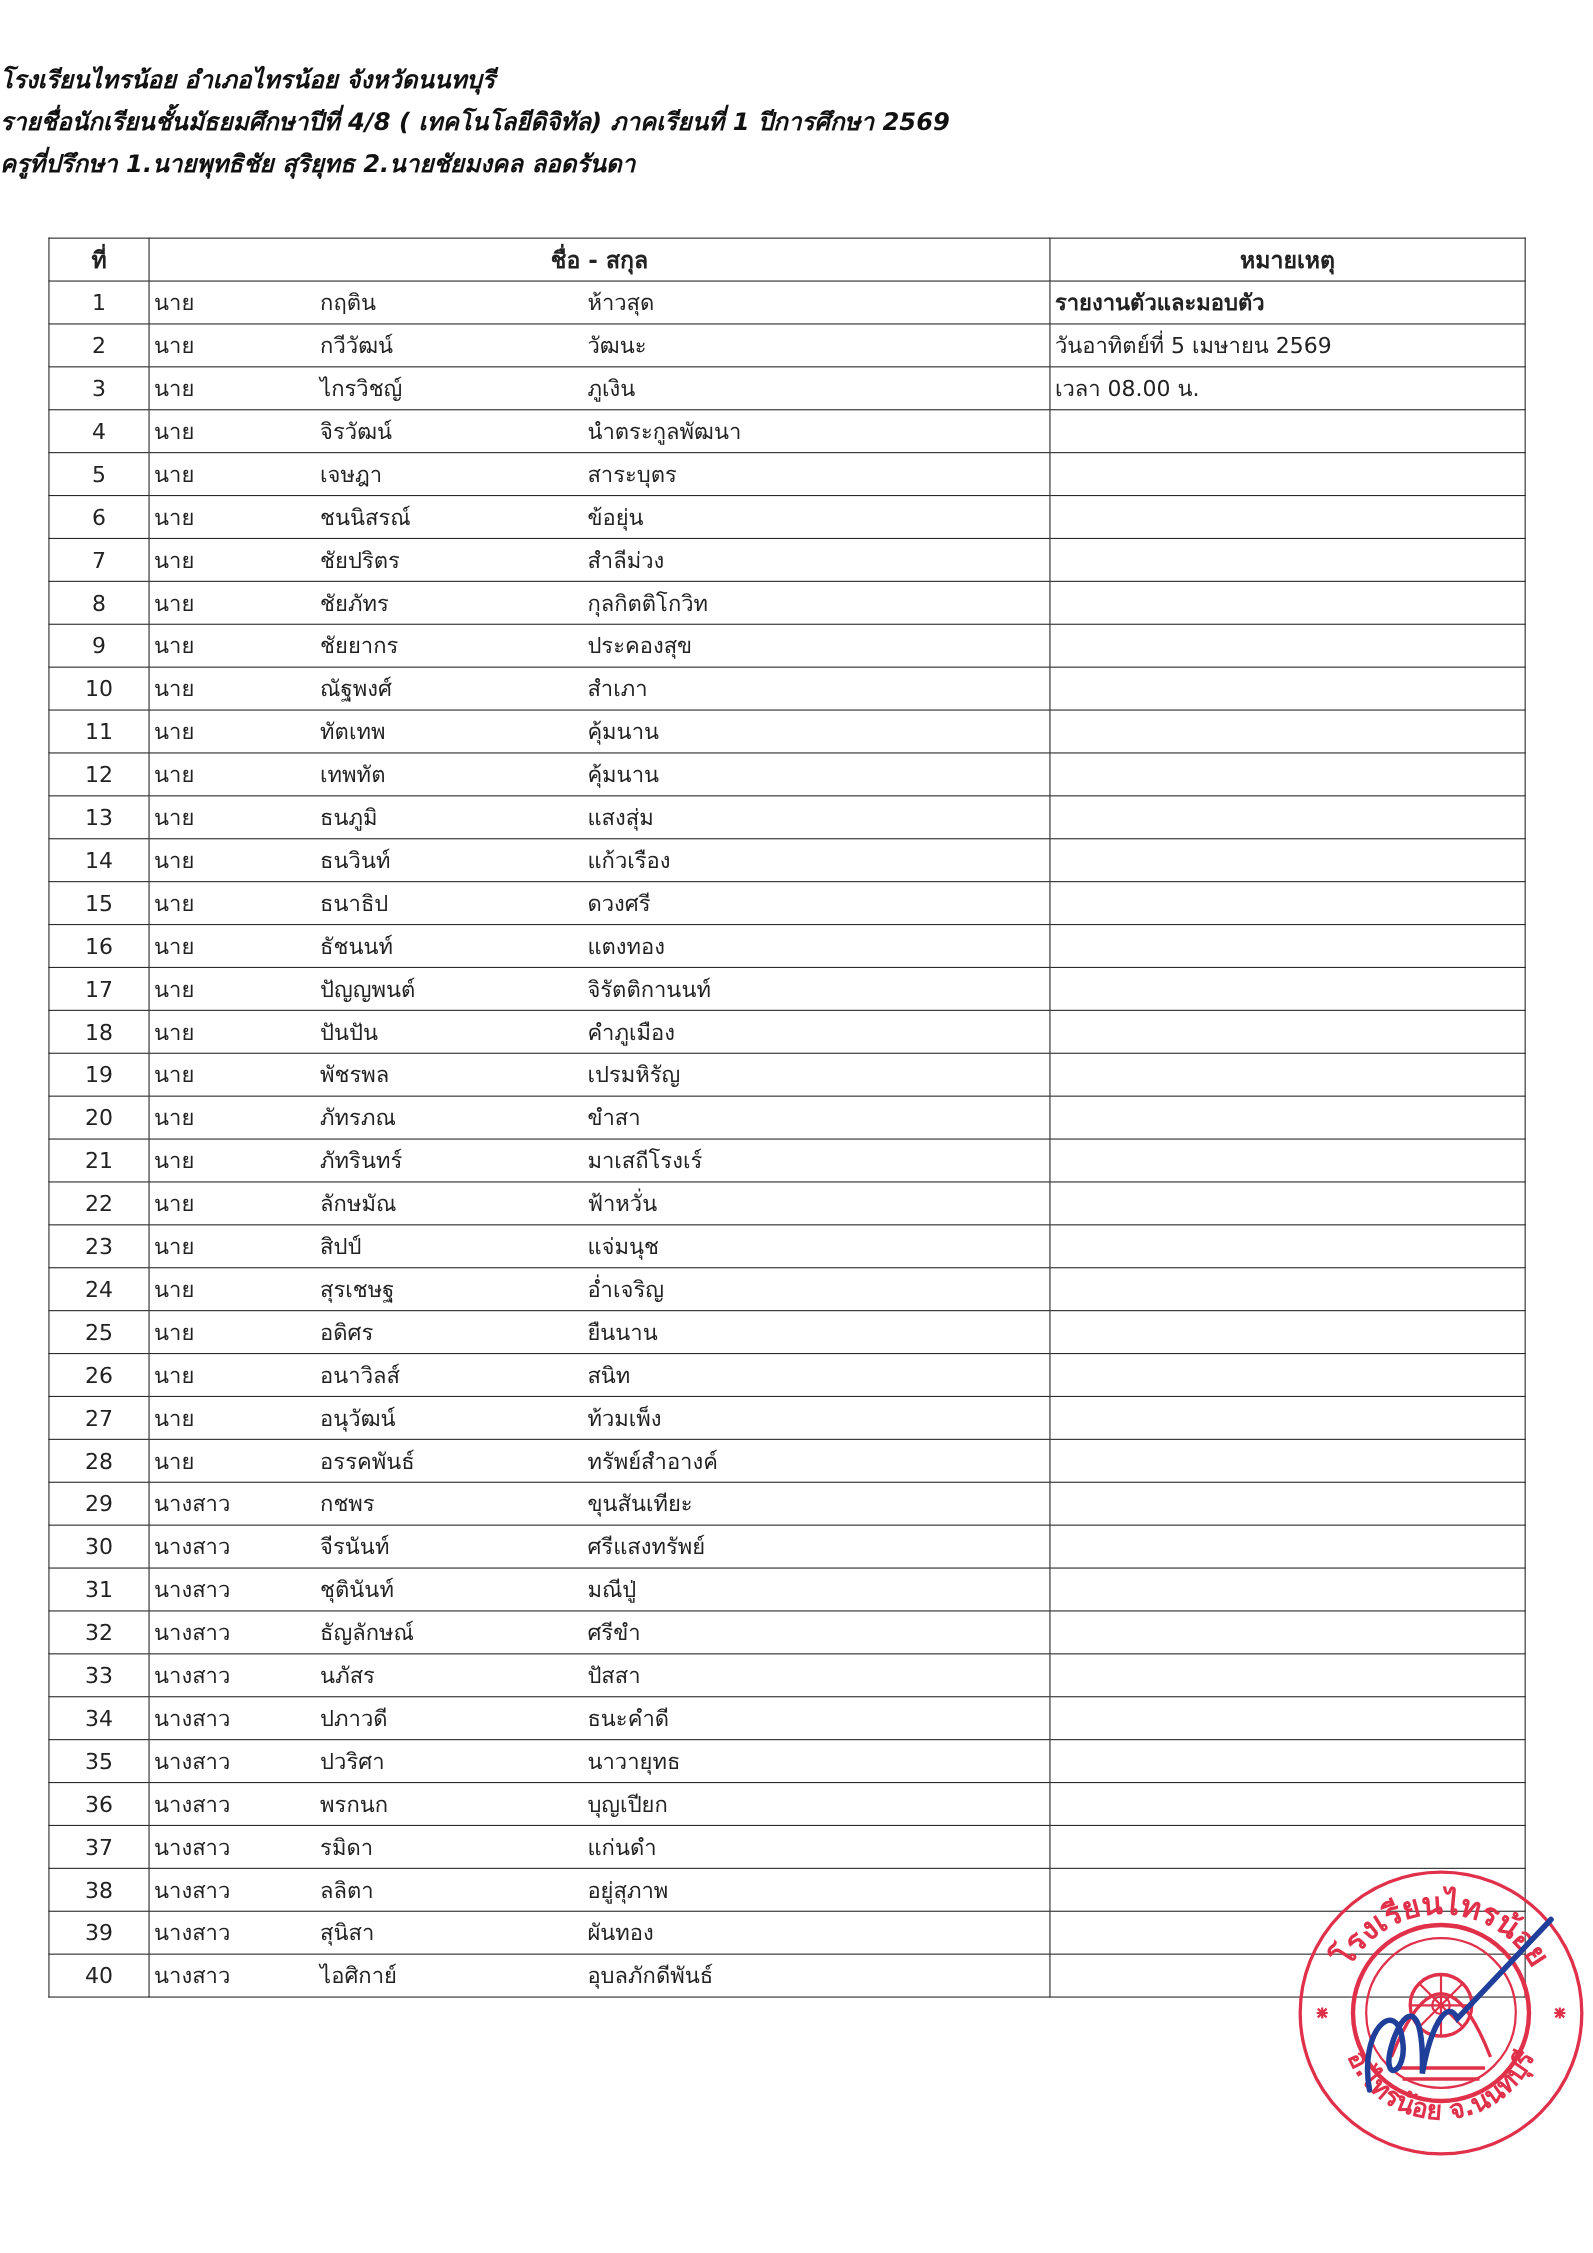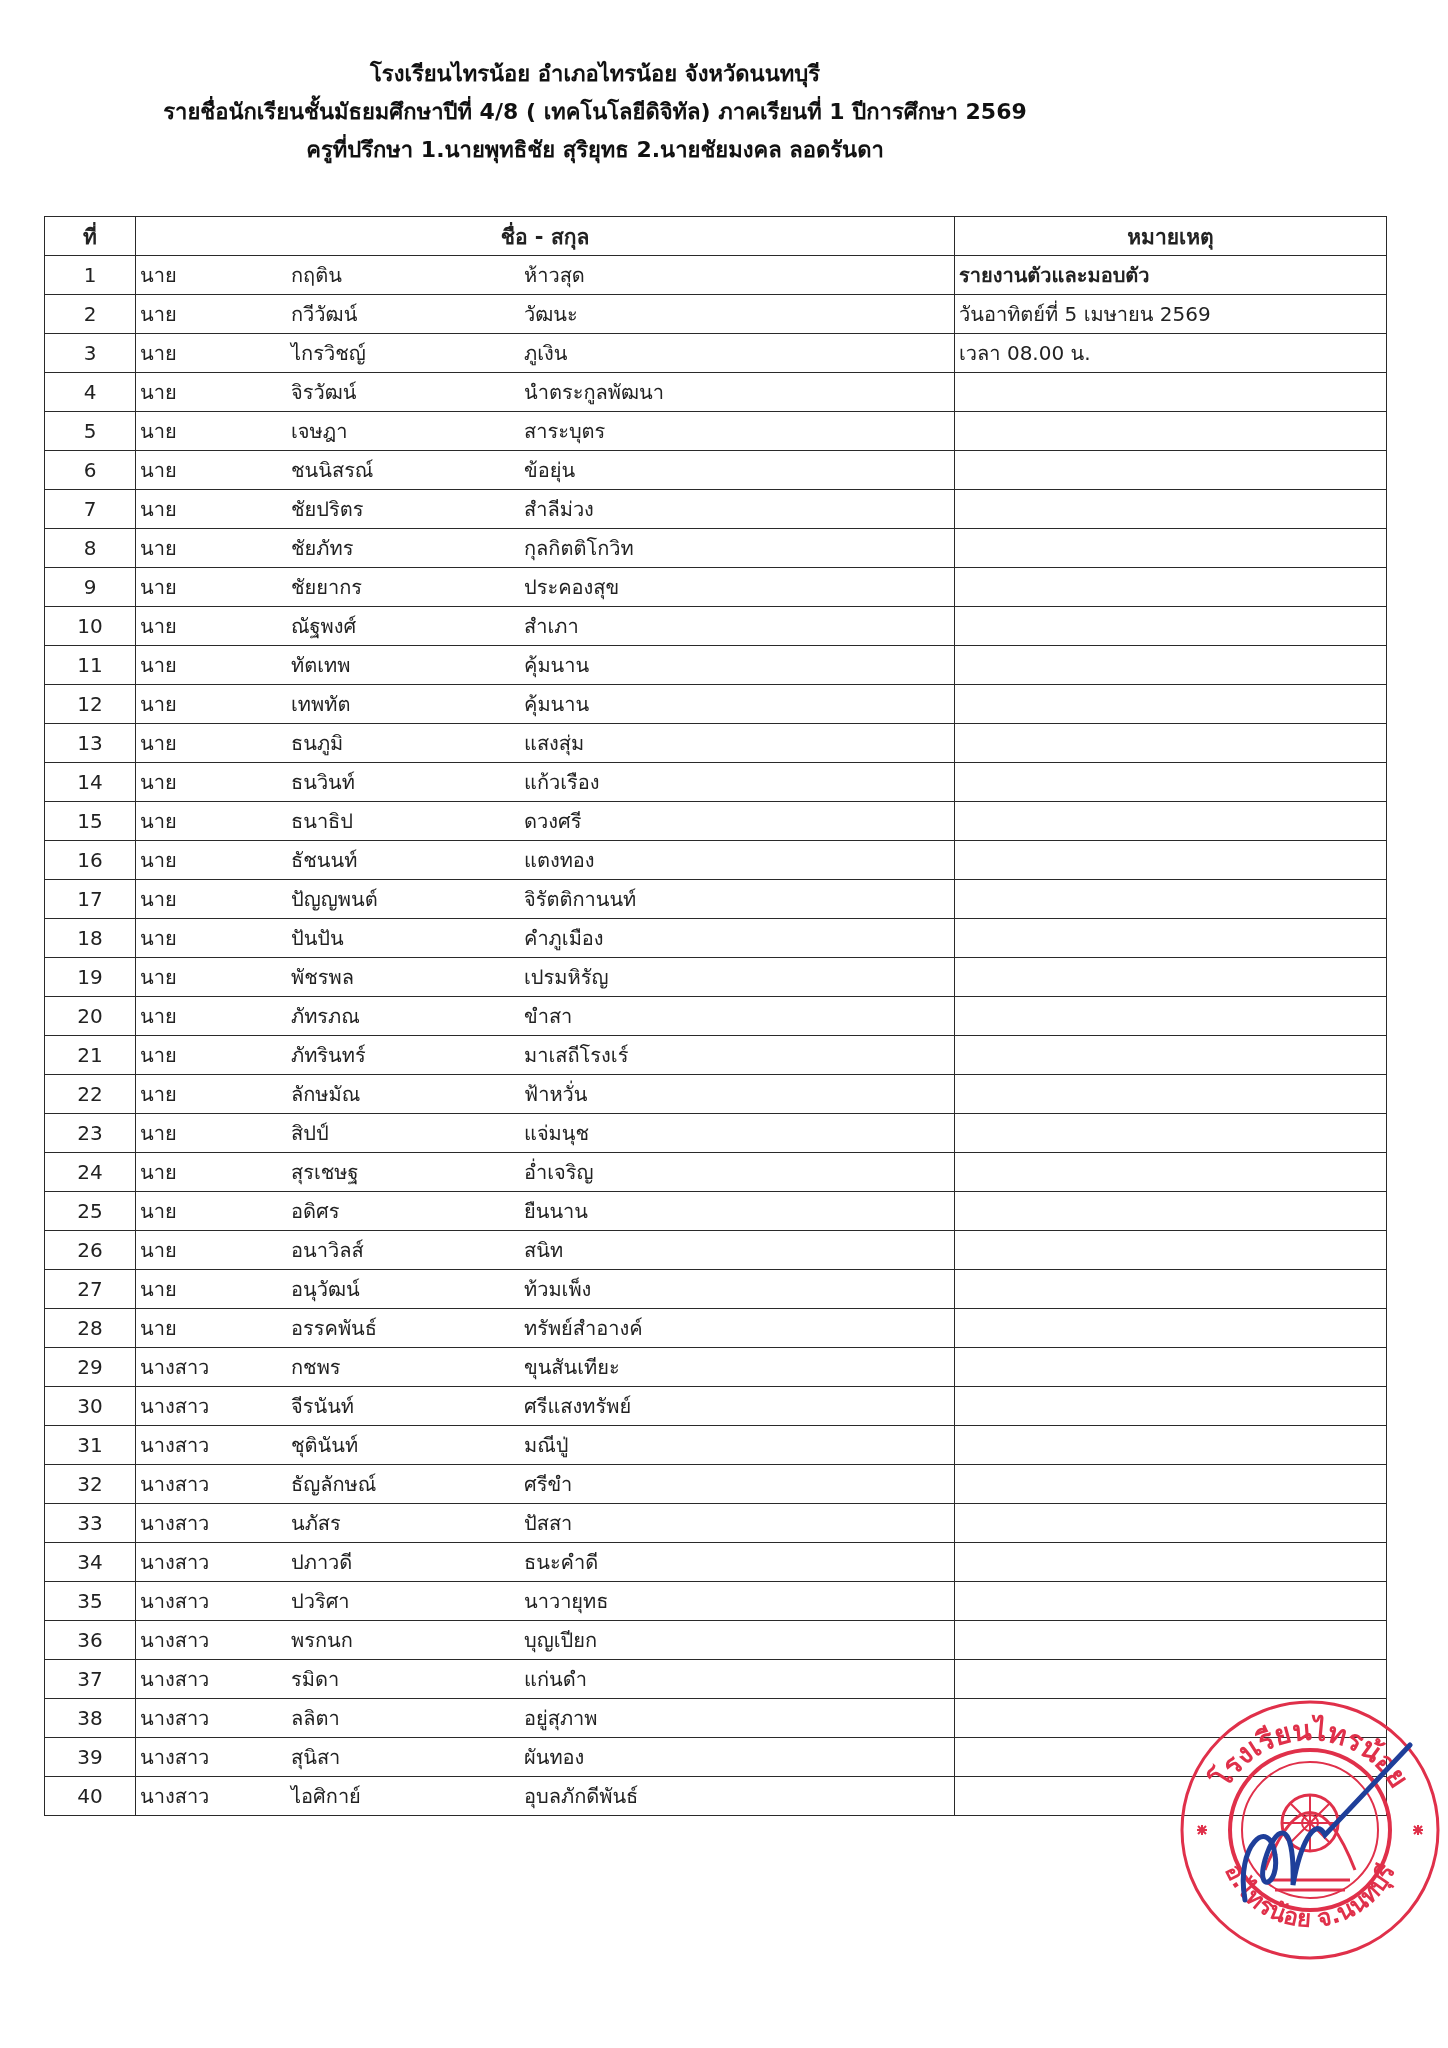--- a/index.html
+++ b/index.html
@@ -1,41 +1,41 @@
 <!DOCTYPE html>
 <html><head>
   <meta charset="utf-8">
   <style>
     html, body { margin: 0; padding: 0; background: #ffffff; }
     body {
       width: 1448px; height: 2048px; position: relative; overflow: hidden;
       font-family: "DejaVu Sans", "Liberation Sans", sans-serif;
       color: #1a1a1a;
     }
-    .header { position: absolute; left: 0; top: 55px; width: 1190px; text-align: center; }
+    .header { position: absolute; left: 0; top: 55px; width: 1190px; text-align: left; font-style: italic; }
     .header .line { font-weight: bold; font-size: 22px; line-height: 38px; color: #111; }
     table.roster {
       position: absolute; left: 44px; top: 216px;
       width: 1342px; border-collapse: collapse; table-layout: fixed;
     }
     table.roster td, table.roster th {
       border: 1.5px solid #2a2a2a; padding: 0; height: 38px;
       font-size: 20px; font-weight: normal; color: #222;
       white-space: nowrap; overflow: hidden; vertical-align: middle;
     }
     table.roster th { font-weight: bold; height: 38px; font-size: 21px; }
     col.c-no { width: 91px; }
     col.c-name { width: 819px; }
     col.c-remark { width: 432px; }
     .no { text-align: center; }
     .namecell { position: relative; }
     .namecell span { position: absolute; top: 50%; transform: translateY(-50%); }
     .namecell .title { left: 4px; text-align: right; }
     .namecell .first { left: 155px; font-family: Liberation Serif, serif; }
-    .namecell .last { left: 388px; font-family: Liberation Serif, serif; }
+    .namecell .last { left: 398px; font-family: Liberation Serif, serif; }
     .remark { padding-left: 4px !important; }
     .remark.bold { font-weight: bold; }
     .stamp { position: absolute; left: 1175px; top: 1695px; width: 270px; height: 270px; }
   </style>
 </head>
 <body>
 
 <div class="header">
   <div class="line">โรงเรียนไทรน้อย  อำเภอไทรน้อย  จังหวัดนนทบุรี</div>
   <div class="line">รายชื่อนักเรียนชั้นมัธยมศึกษาปีที่ 4/8 ( เทคโนโลยีดิจิทัล) ภาคเรียนที่ 1 ปีการศึกษา 2569</div>

